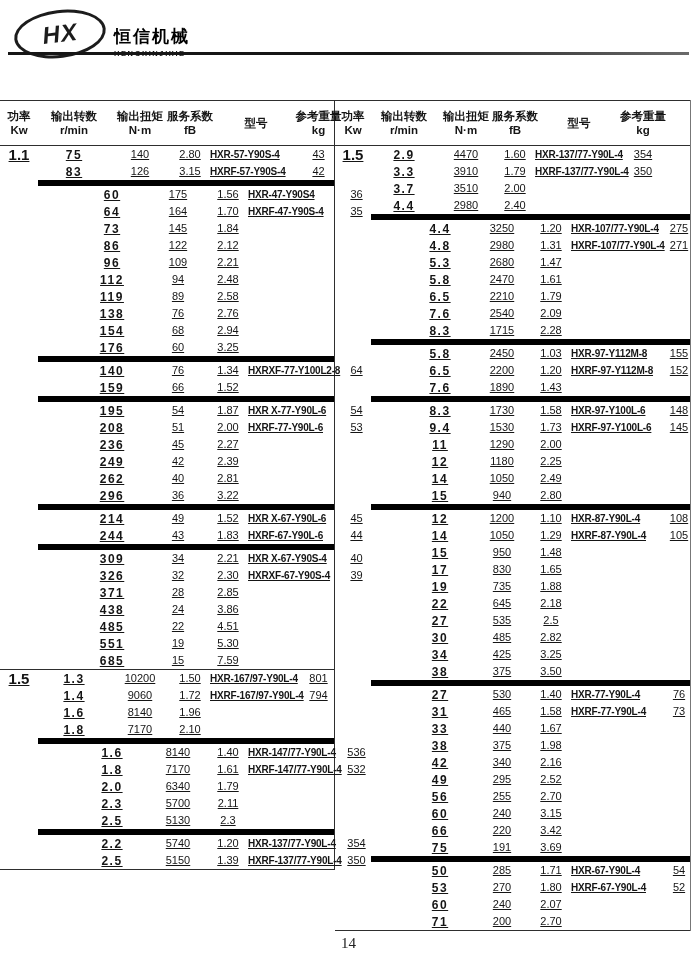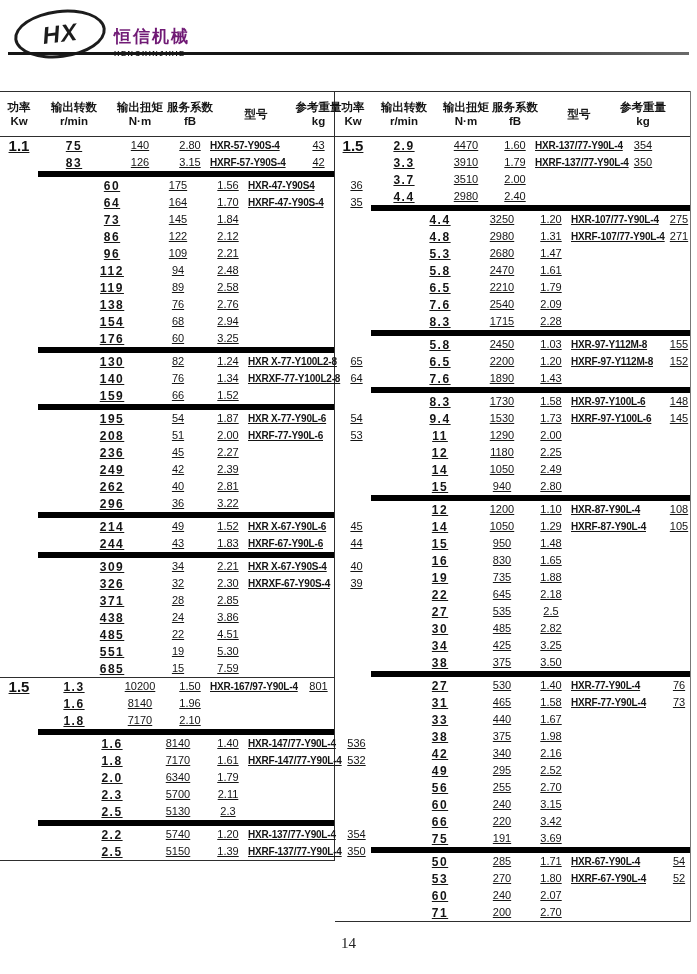--- a/index.html
+++ b/index.html
@@ -9,28 +9,28 @@
     margin:0 auto;
   }
   
   .brand{position:absolute;top:8px;left:14px;height:52px;display:flex;align-items:center;}
   .logo-ellipse{
     width:86px;height:42px;border:3px solid #1c1c1c;border-radius:50%;
     transform:rotate(-7deg);display:flex;align-items:center;justify-content:center;
   }
   .logo-hx{font-style:italic;font-weight:bold;font-size:24px;letter-spacing:1px;color:#1c1c1c;transform:rotate(0deg);}
   .brand-text{margin-left:8px;margin-top:14px;}
-  .brand-cn{font-weight:bold;font-size:17px;letter-spacing:2px;color:#701a75;}
+  .brand-cn{font-weight:bold;font-size:17px;letter-spacing:2px;color:#000000;}
   .brand-en{font-weight:bold;font-size:7.5px;letter-spacing:1.6px;color:#111;margin-top:1px;}
   .top-rule{
     position:absolute;top:52px;left:8px;width:681px;height:3px;
     background:linear-gradient(to right,#161616 0%,#161616 55%,#6a6a6a 100%);
   }
   
-  .tables{position:absolute;top:91px;left:0;width:697px;display:flex;align-items:flex-start;}
+  .tables{position:absolute;top:100px;left:0;width:697px;display:flex;align-items:flex-start;}
   .table{box-sizing:border-box;}
   .t-left{width:335px;border-right:1.5px solid #2e2e2e;}
   .t-right{width:356px;border-right:1px solid #777;}
   .thead{
     display:grid;height:44px;align-content:center;row-gap:2px;
     border-top:1.5px solid #2e2e2e;border-bottom:1.2px solid #2e2e2e;
   }
   .t-left .thead,.t-left .row{grid-template-columns:38px 72px 60px 40px 92px 33px;}
   .t-right .thead,.t-right .row{grid-template-columns:36px 66px 58px 40px 88px 40px;}
   .thead{grid-auto-flow:column;grid-template-rows:auto;}
@@ -201,28 +201,20 @@
                 <div class="cell c1">176</div>
                 <div class="cell c2">60</div>
                 <div class="cell c3">3.25</div>
                 <div class="cell c4"></div>
                 <div class="cell c5"></div>
               </div>
             </div>
             <div class="group group-sep">
               <div class="row">
                 <div class="cell c0"></div>
-                <div class="cell c1">130</div>
-                <div class="cell c2">82</div>
-                <div class="cell c3">1.24</div>
-                <div class="cell c4">HXR X-77-Y100L2-8</div>
-                <div class="cell c5">65</div>
-              </div>
-              <div class="row">
-                <div class="cell c0"></div>
                 <div class="cell c1">140</div>
                 <div class="cell c2">76</div>
                 <div class="cell c3">1.34</div>
                 <div class="cell c4">HXRXF-77-Y100L2-8</div>
                 <div class="cell c5">64</div>
               </div>
               <div class="row">
                 <div class="cell c0"></div>
                 <div class="cell c1">159</div>
                 <div class="cell c2">66</div>
@@ -363,20 +355,28 @@
               <div class="row">
                 <div class="cell c0">1.5</div>
                 <div class="cell c1">1.3</div>
                 <div class="cell c2">10200</div>
                 <div class="cell c3">1.50</div>
                 <div class="cell c4">HXR-167/97-Y90L-4</div>
                 <div class="cell c5">801</div>
               </div>
               <div class="row">
                 <div class="cell c0"></div>
+                <div class="cell c1">1.4</div>
+                <div class="cell c2">9060</div>
+                <div class="cell c3">1.72</div>
+                <div class="cell c4">HXRF-167/97-Y90L-4</div>
+                <div class="cell c5">794</div>
+              </div>
+              <div class="row">
+                <div class="cell c0"></div>
                 <div class="cell c1">1.6</div>
                 <div class="cell c2">8140</div>
                 <div class="cell c3">1.96</div>
                 <div class="cell c4"></div>
                 <div class="cell c5"></div>
               </div>
               <div class="row">
                 <div class="cell c0"></div>
                 <div class="cell c1">1.8</div>
                 <div class="cell c2">7170</div>
@@ -666,21 +666,21 @@
               <div class="row">
                 <div class="cell c0"></div>
                 <div class="cell c1">15</div>
                 <div class="cell c2">950</div>
                 <div class="cell c3">1.48</div>
                 <div class="cell c4"></div>
                 <div class="cell c5"></div>
               </div>
               <div class="row">
                 <div class="cell c0"></div>
-                <div class="cell c1">16</div>
+                <div class="cell c1">17</div>
                 <div class="cell c2">830</div>
                 <div class="cell c3">1.65</div>
                 <div class="cell c4"></div>
                 <div class="cell c5"></div>
               </div>
               <div class="row">
                 <div class="cell c0"></div>
                 <div class="cell c1">19</div>
                 <div class="cell c2">735</div>
                 <div class="cell c3">1.88</div>

